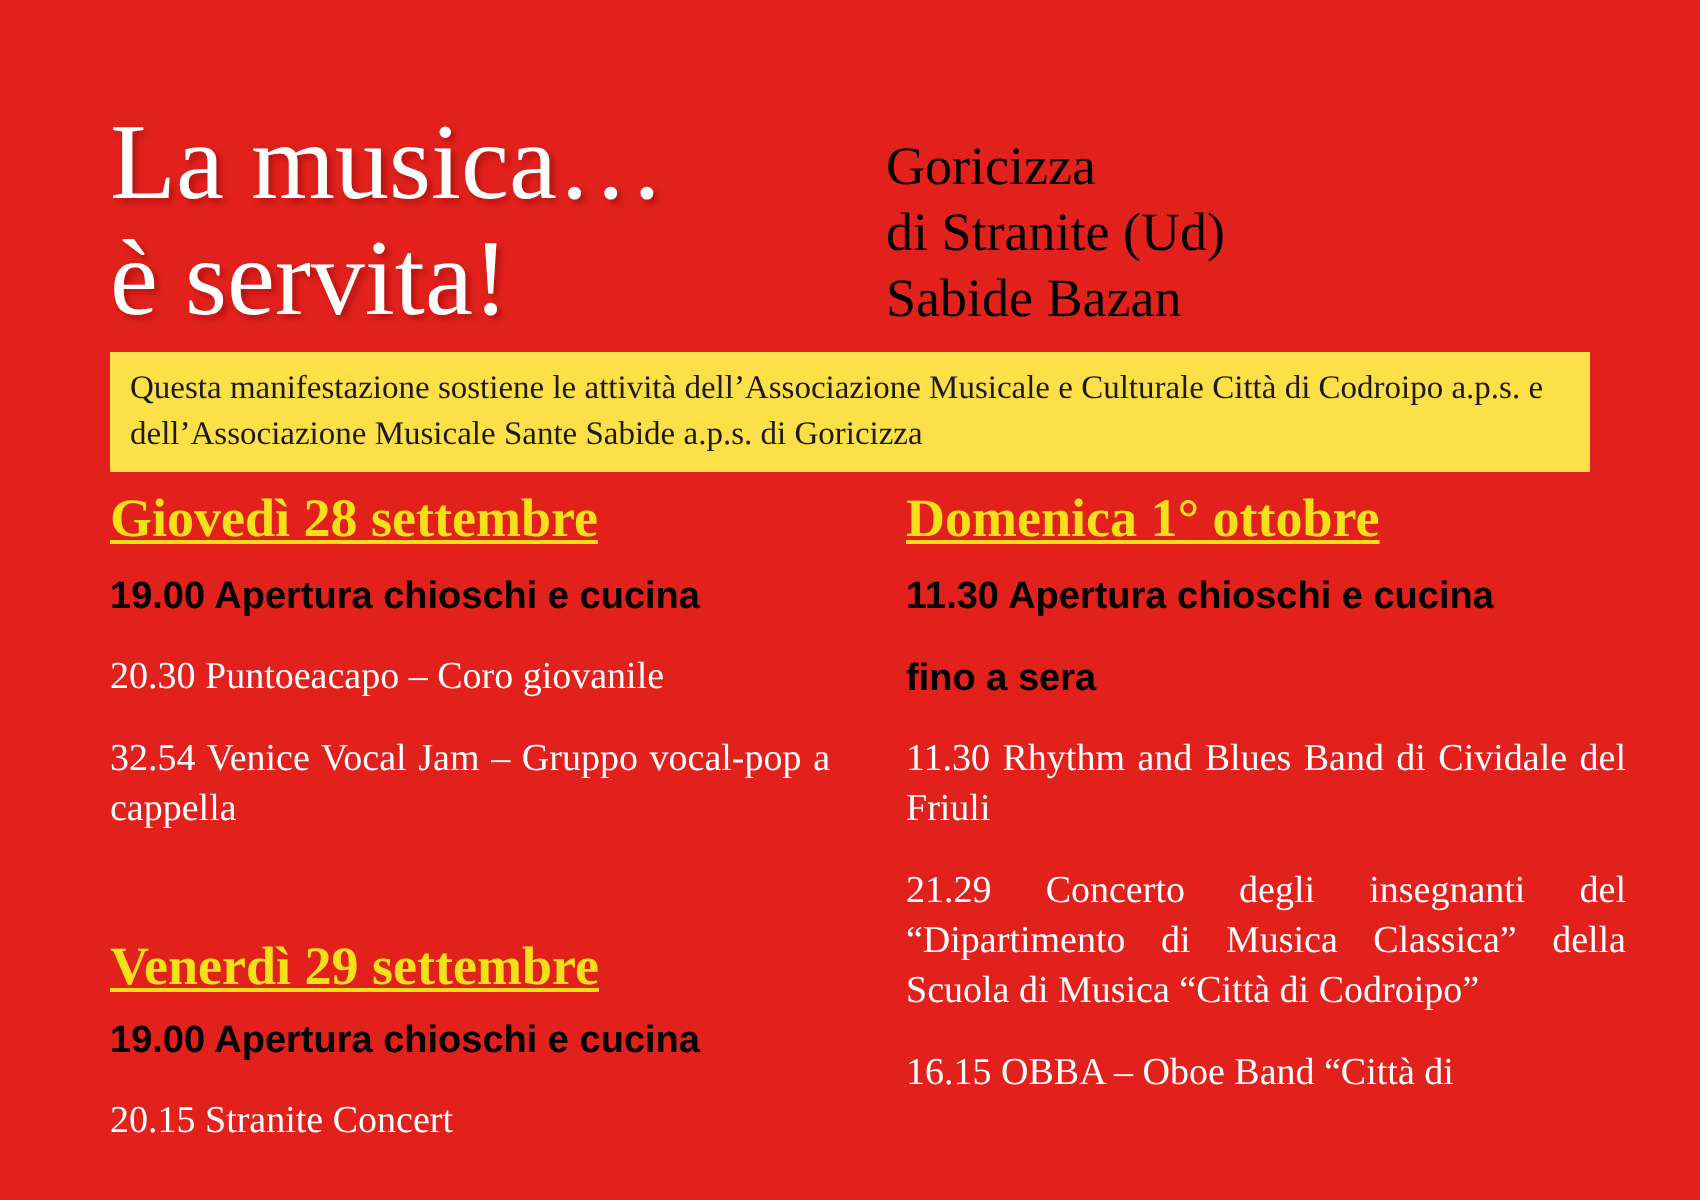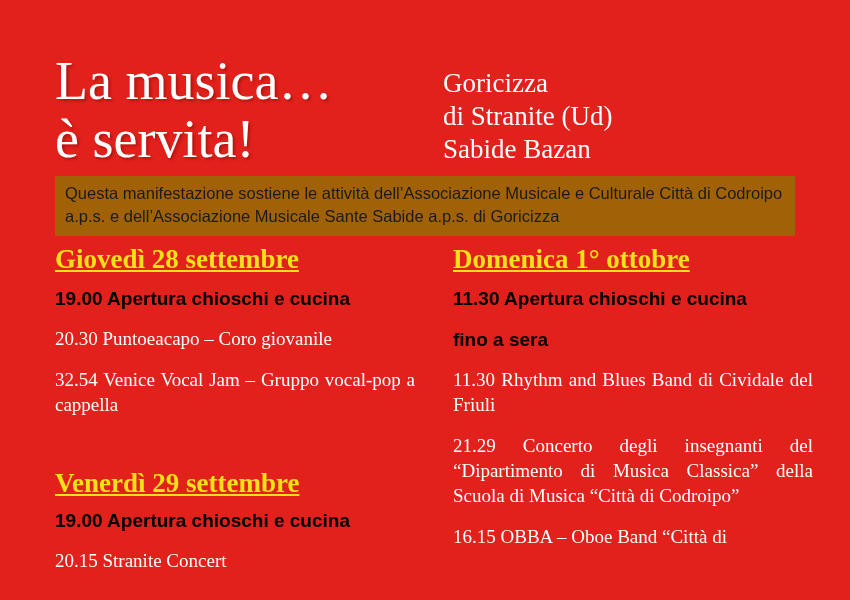--- a/index.html
+++ b/index.html
@@ -47,36 +47,36 @@
     margin-top: 2px;
   }
 
   .location-block {
     position: absolute;
     left: 388px;
     top: 22px;
     width: 330px;
   }
   .location-line {
-    color: #ffffff;
+    color: #000000;
     font-family: "Liberation Serif", serif;
     font-size: 27px;
     line-height: 33px;
     white-space: nowrap;
   }
 
   
   .note {
     position: absolute;
     left: 55px;
     top: 176px;
     width: 740px;
-    background: #a16207;
+    background: #fde047;
     color: #1b1b1b;
-    font-family: Liberation Sans, sans-serif;
+    font-family: Liberation Serif, serif;
     font-size: 16.5px;
     line-height: 23px;
     padding: 6px 10px 8px 10px;
     box-sizing: border-box;
   }
 
   
   .columns {
     position: absolute;
     left: 55px;

